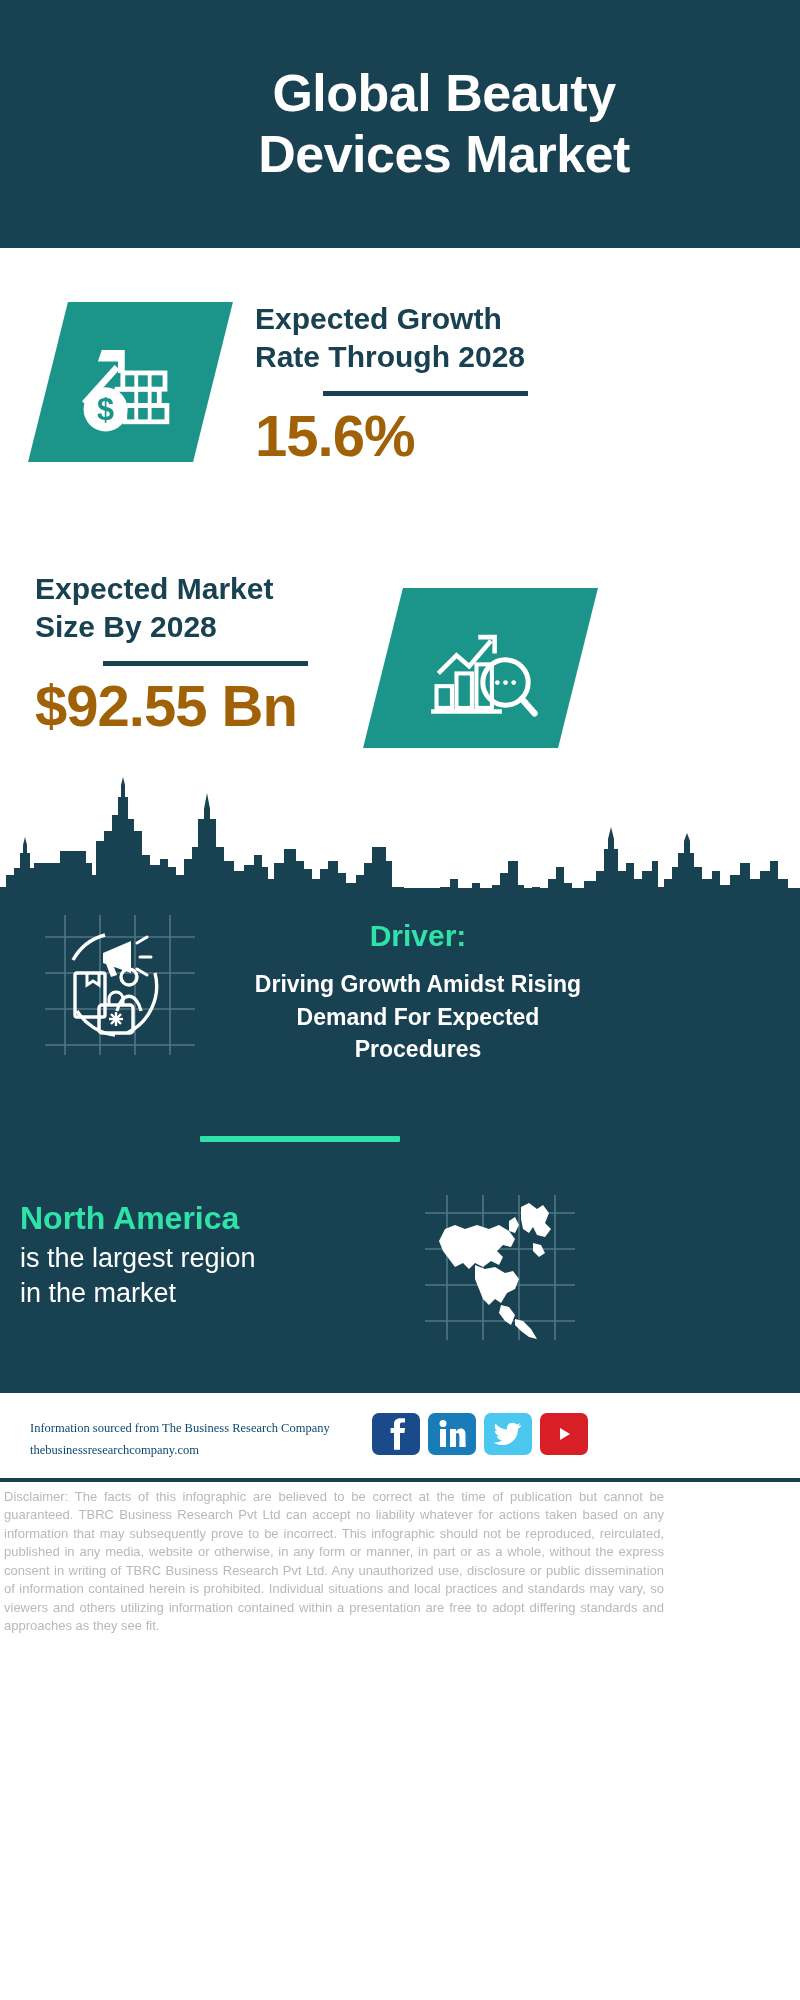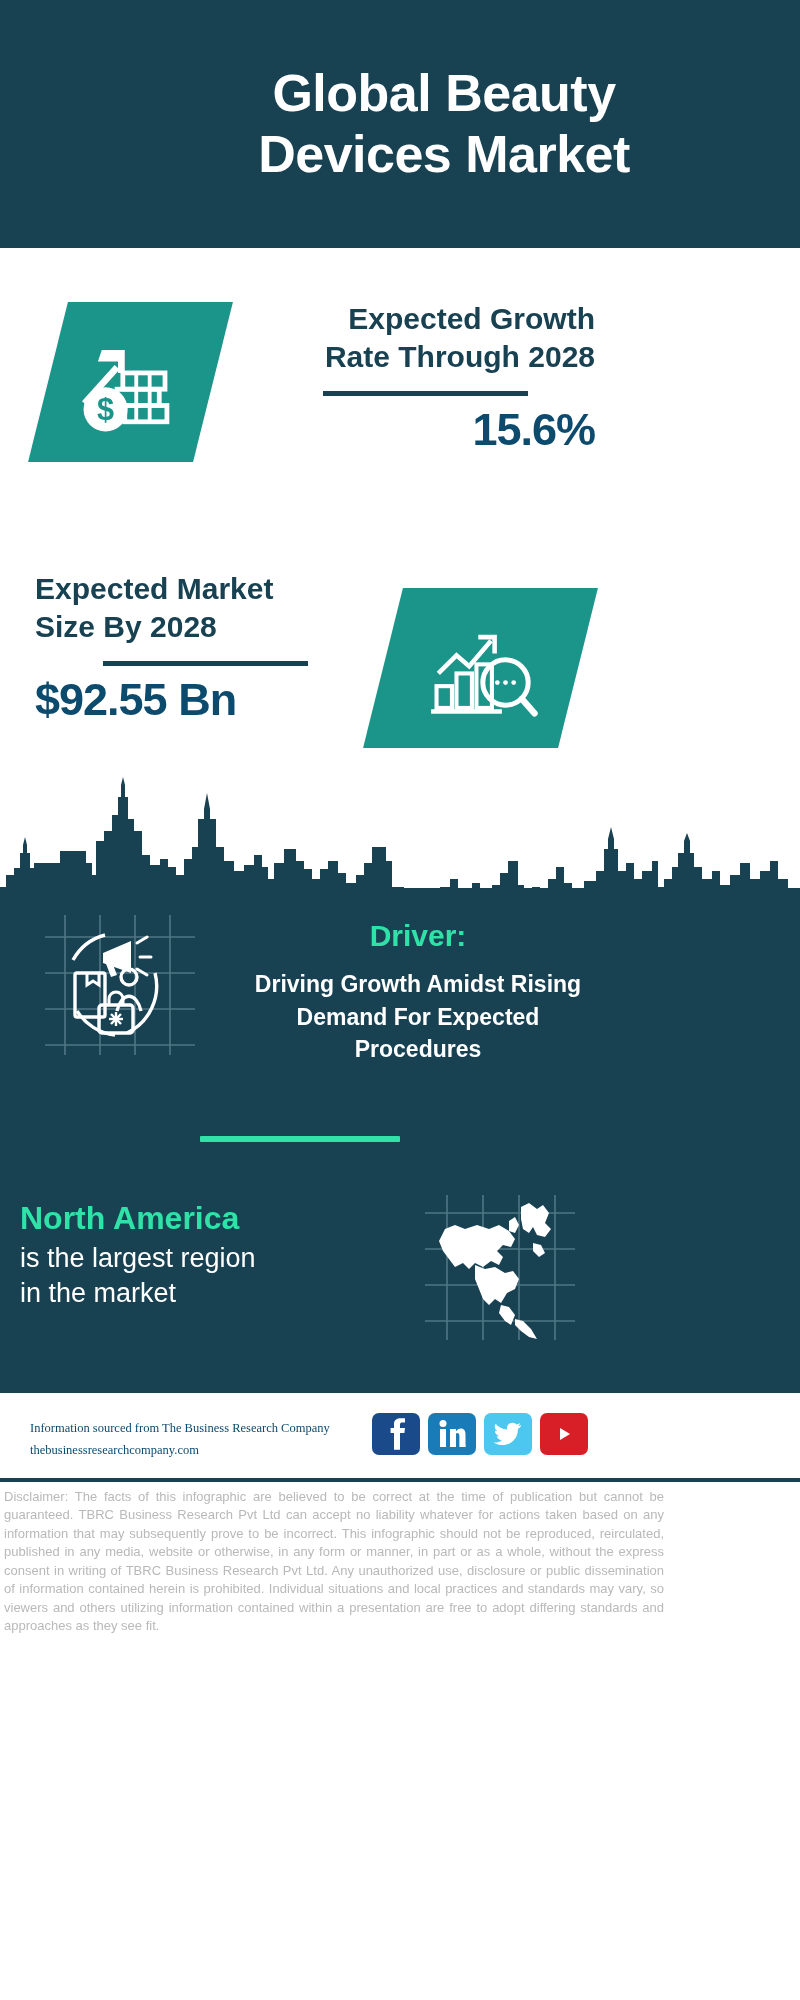--- a/index.html
+++ b/index.html
@@ -30,30 +30,30 @@
     transform:skewX(-14deg);
   }
   .para-inner{
     transform:skewX(14deg);width:100%;height:100%;
     display:flex;align-items:center;justify-content:center;
   }
 
   
   .stat1-icon{left:48px;top:302px;width:165px;height:160px;}
   .stat1-text{
-    position:absolute;left:255px;top:300px;width:340px;text-align:right;
+    position:absolute;left:255px;top:300px;width:340px;text-align:left;
   }
   .stat-label{
     color:#184152;font-weight:bold;font-size:30px;line-height:1.28;
   }
   .rule-dark{
     width:205px;height:5px;background:#184152;margin:14px auto 10px auto;
   }
   .stat-value{
-    color:#0c4a6e;font-weight:bold;font-size:45px;line-height:1.05;letter-spacing:-1px;
+    color:#a16207;font-weight:bold;font-size:58px;line-height:1.05;letter-spacing:-1px;
   }
 
   
   .stat2-text{position:absolute;left:35px;top:570px;width:340px;}
   .stat2-icon{left:383px;top:588px;width:195px;height:160px;}
 
   
   .skyline{position:absolute;left:0;top:775px;width:800px;height:130px;}
 
   

